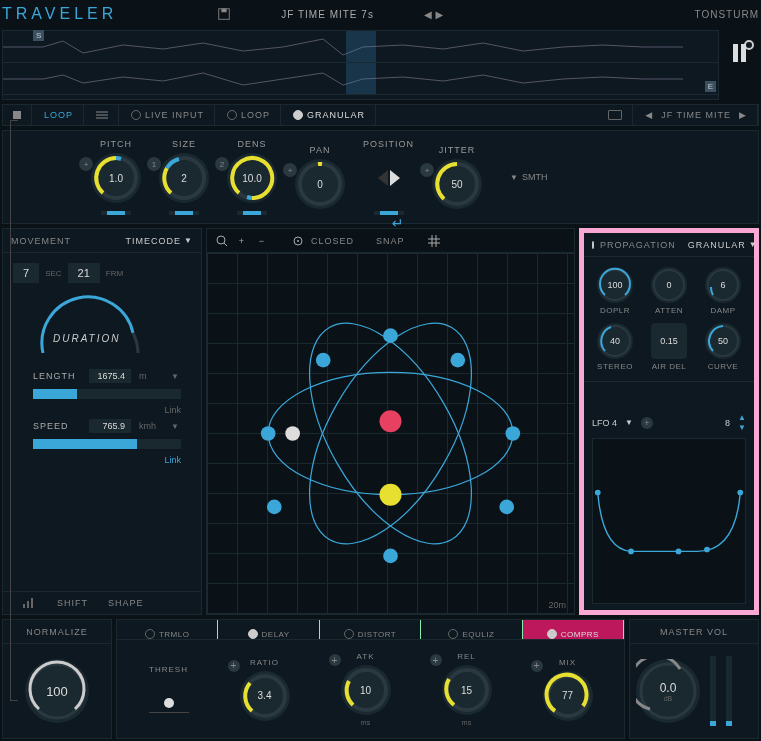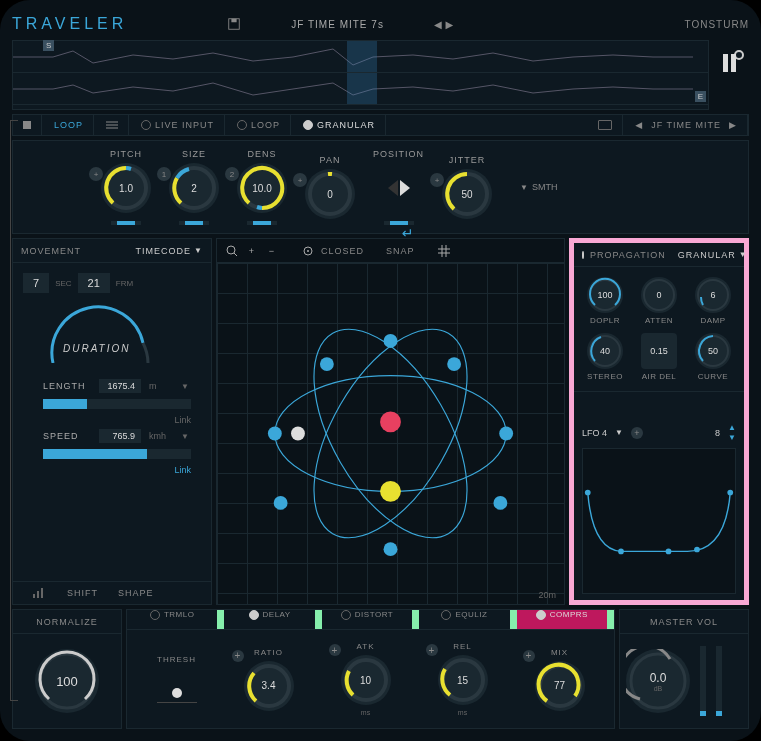--- a/index.html
+++ b/index.html
@@ -1,17 +1,17 @@
 <!DOCTYPE html>
 <html><head>
 <meta charset="utf-8">
 <style>
   * { box-sizing: border-box; margin: 0; padding: 0; font-family: 'Arial', sans-serif; }
   body { background: #000; color: #ccc; width: 761px; height: 741px; overflow: hidden; font-size: 10px; }
-  .app { background: #0a1218; width: 100%; height: 100%; padding: 12px; display: flex; flex-direction: column; gap: 4px; border-radius: 30px; }
+  .app { background: #0a1218; width: 100%; height: 100%; padding: 2px; display: flex; flex-direction: column; gap: 4px; }
 
   
   .header { display: flex; align-items: center; height: 24px; gap: 10px; }
   .logo { color: #3ba7d9; font-size: 16px; letter-spacing: 4px; font-weight: 300; }
   .brand { color: #888; font-size: 10px; margin-left: auto; letter-spacing: 1px; }
   .preset-nav { display: flex; align-items: center; gap: 8px; }
   .preset-name { color: #aaa; font-size: 10px; letter-spacing: 1px; }
   .nav-arr { color: #888; font-size: 10px; cursor: pointer; }
   .save-icon { color: #888; width: 14px; height: 14px; }
 
@@ -101,21 +101,21 @@
   .lfo-head { display: flex; align-items: center; gap: 8px; font-size: 9px; color: #ccc; margin-top: 25px; }
   .lfo-graph { flex: 1; background: #0a1218; margin-top: 6px; position: relative; border: 1px solid #1a2830; }
 
   
   .fx-row { display: flex; gap: 4px; height: 120px; }
   .fx-panel { background: #0d1820; border: 1px solid #1a2830; display: flex; flex-direction: column; }
   .fx-norm { width: 110px; }
   .fx-main { flex: 1; }
   .fx-master { width: 130px; }
   .fx-tabs { display: flex; height: 20px; border-bottom: 1px solid #1a2830; }
-  .fx-tab { flex: 1; display: flex; align-items: flex-start; justify-content: center; gap: 4px; font-size: 8px; letter-spacing: 0.5px; color: #888; cursor: pointer; border-right: 7px solid #86efac; }
+  .fx-tab { flex: 1; display: flex; align-items: flex-end; justify-content: center; gap: 4px; font-size: 8px; letter-spacing: 0.5px; color: #888; cursor: pointer; border-right: 1px solid #86efac; }
   .fx-tab.active { color: #ddd; background: #be185d; }
   .fx-knobs { display: flex; justify-content: space-around; align-items: center; flex: 1; padding: 6px; }
   .fx-knob-block { display: flex; flex-direction: column; align-items: center; gap: 4px; position: relative; }
   .fx-knob-label { color: #888; font-size: 8px; letter-spacing: 1px; }
   .fx-knob-unit { color: #666; font-size: 7px; }
   .big-knob { width: 64px; height: 64px; }
   .thresh-dot { width: 10px; height: 10px; border-radius: 50%; background: #ddd; margin-top: 20px; }
   .thresh-line { width: 40px; height: 1px; background: #444; }
   .master-wrap { display: flex; align-items: center; flex: 1; gap: 10px; padding: 6px; }
   .vol-meter { width: 6px; height: 70px; background: #1a2830; position: relative; }

